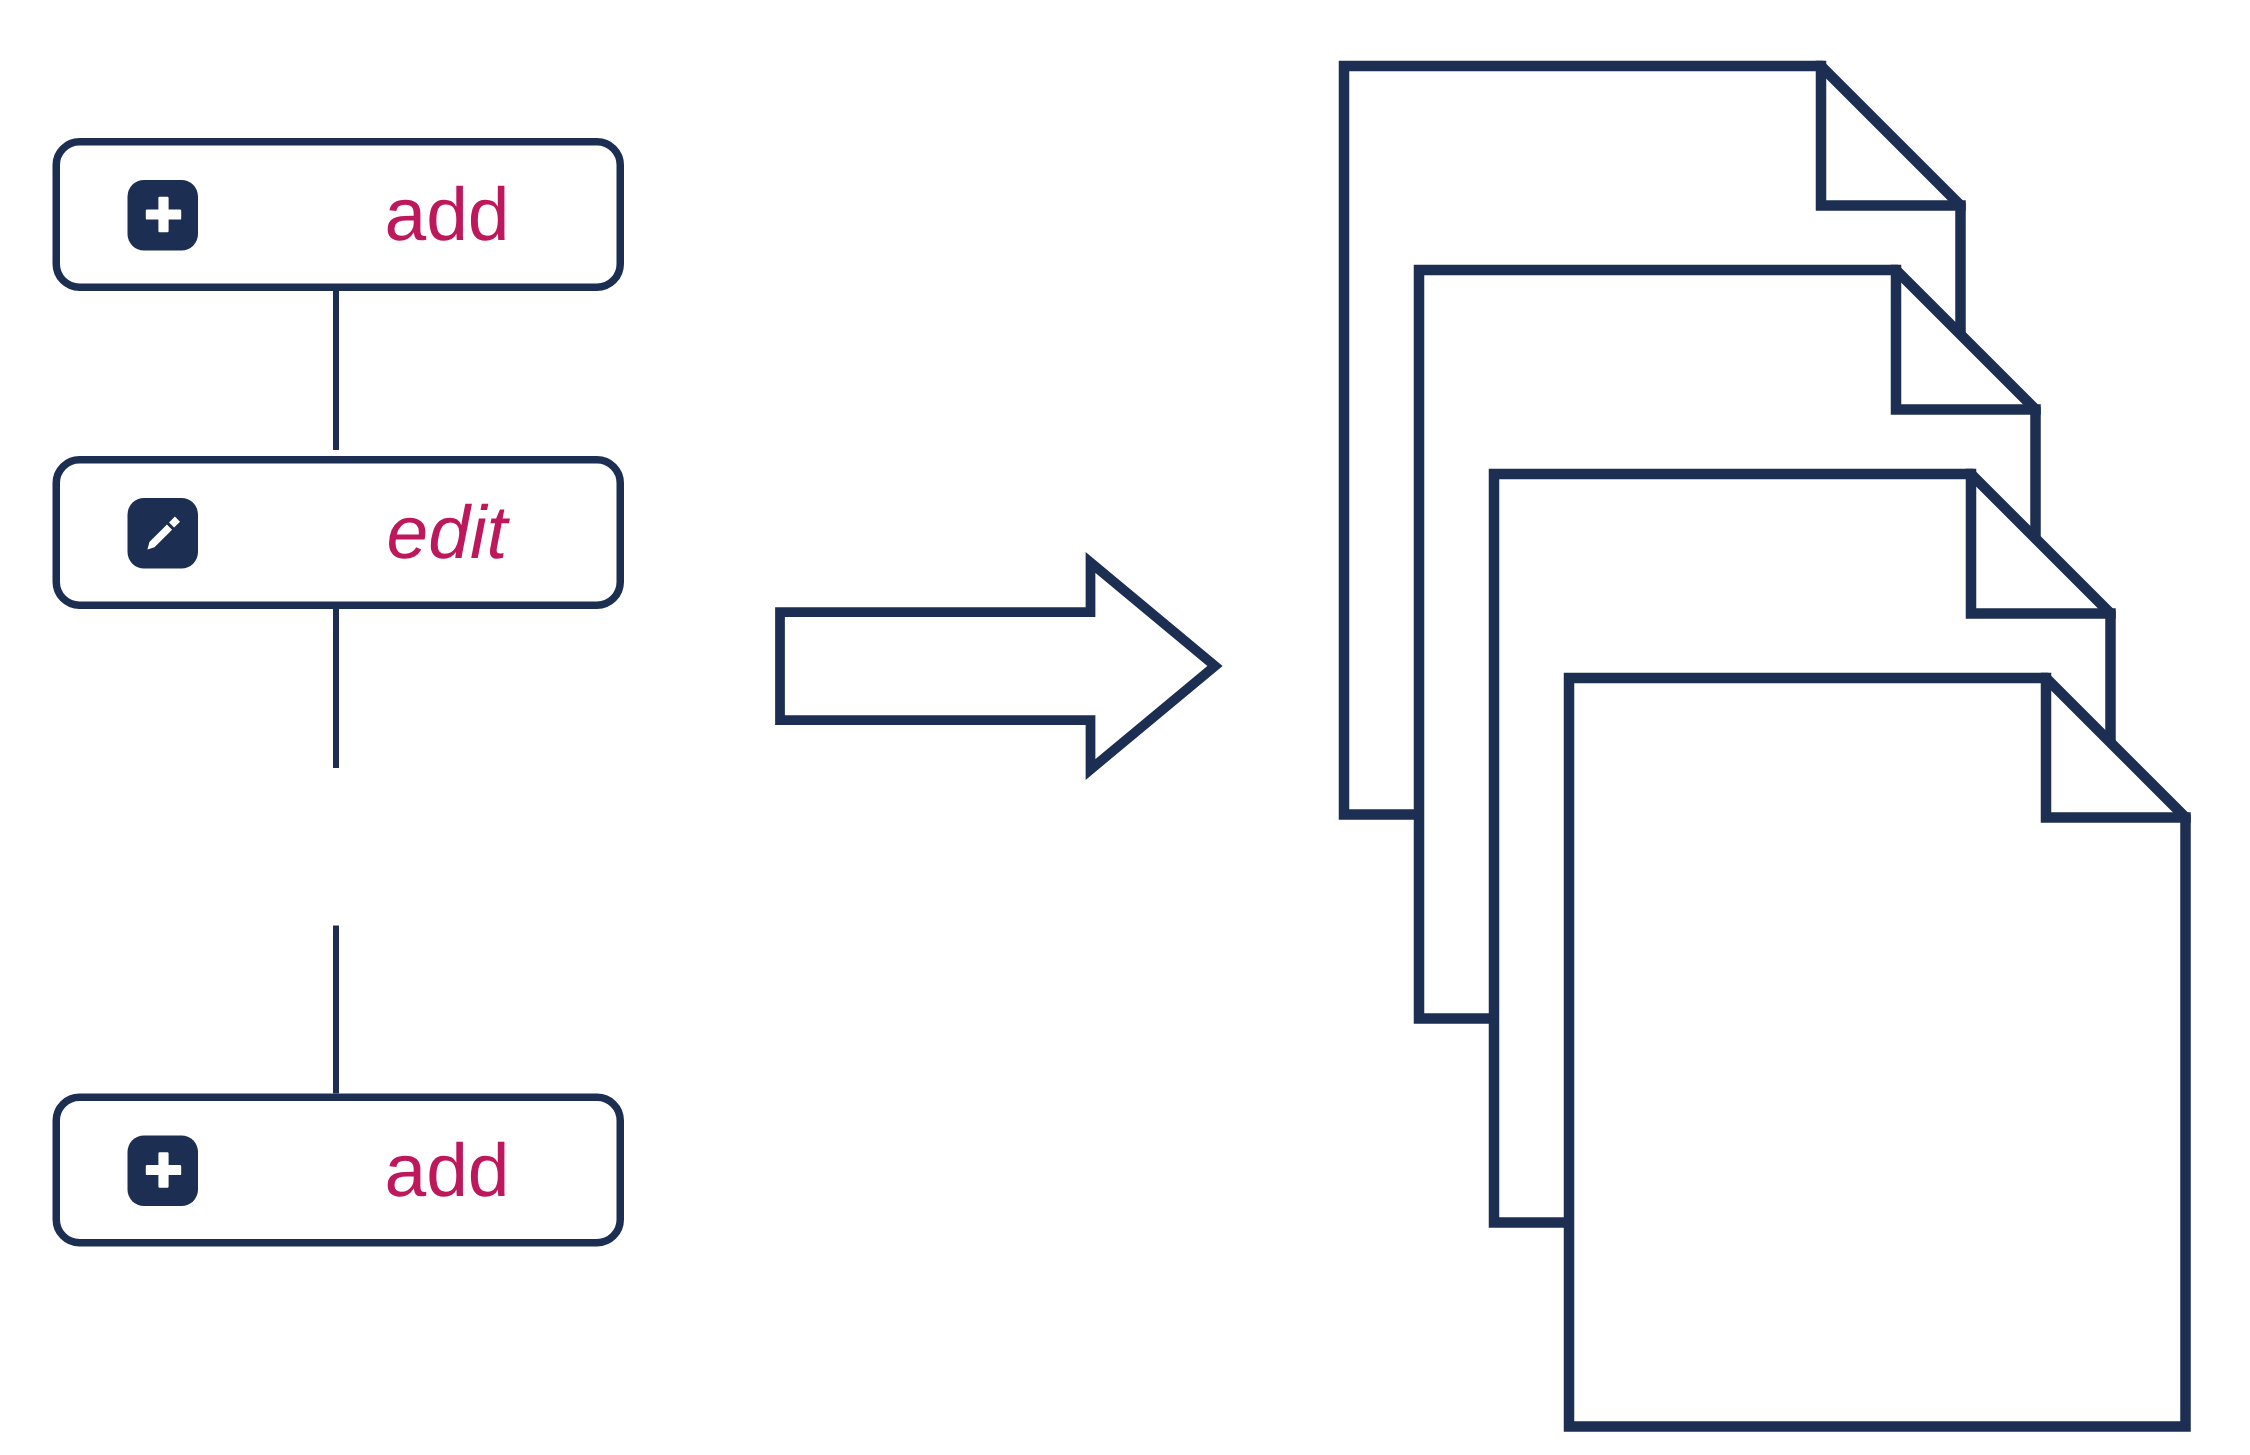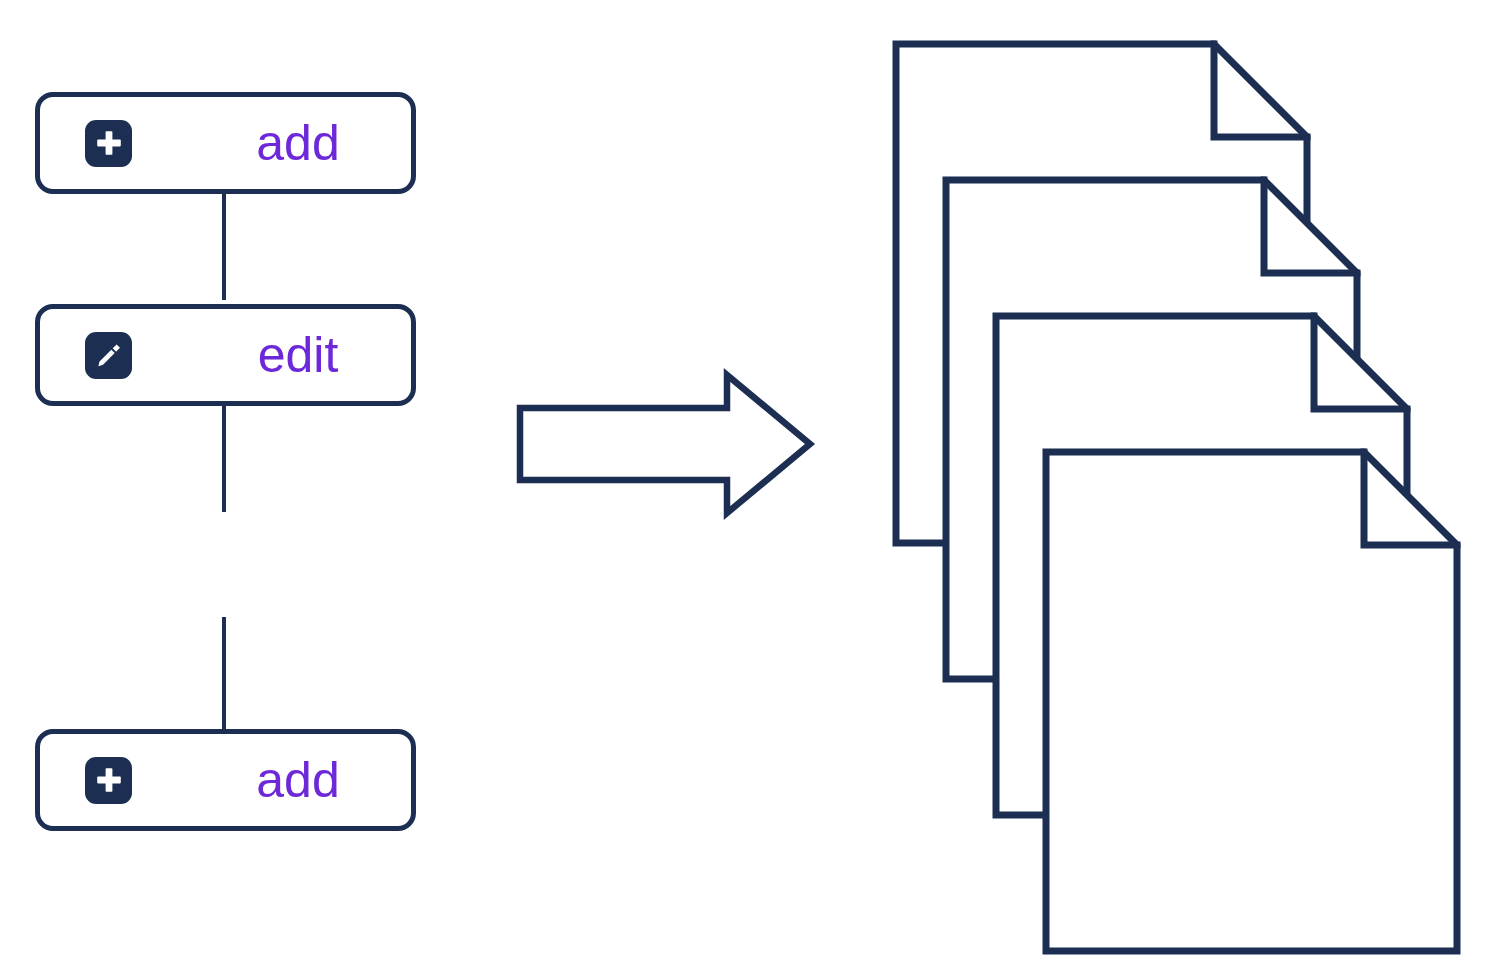--- a/index.html
+++ b/index.html
@@ -58,21 +58,21 @@
     justify-content: center;
   }
   .node-icon svg { display: block; }
   .node-label {
     position: absolute;
     left: 140px;
     width: 236px;
     text-align: center;
     font-size: 50px;
     line-height: 50px;
-    color: #6d28d9;
+    color: #be185d;
     font-family: "Liberation Sans", sans-serif;
     letter-spacing: 0px;
   }
   
   #arrow {
     position: absolute;
     left: 505px;
     top: 355px;
     width: 325px;
     height: 180px;
@@ -99,21 +99,21 @@
 
     <div class="node" style="top:92px;">
       <span class="node-icon">
         <svg width="30" height="30" viewBox="0 0 30 30">
           <path d="M12.4 4 h5.2 v8.4 h8.4 v5.2 h-8.4 v8.4 h-5.2 v-8.4 h-8.4 v-5.2 h8.4 z" fill="#ffffff" stroke="#ffffff" stroke-width="1.6" stroke-linejoin="round"></path>
         </svg>
       </span>
       <span class="node-label">add</span>
     </div>
 
-    <div class="node" style="top:304px;">
+    <div class="node" style="top:304px;font-style:italic;">
       <span class="node-icon">
         <svg width="30" height="30" viewBox="0 0 30 30">
           <path d="M22.6 4.4 L26.0 7.8 L22.1 11.7 L18.7 8.3 Z" fill="#ffffff"></path>
           <path d="M17.3 9.7 L20.7 13.1 L9.0 24.8 L4.3 26.3 L5.6 21.4 Z" fill="#ffffff"></path>
         </svg>
       </span>
       <span class="node-label">edit</span>
     </div>
 
 

